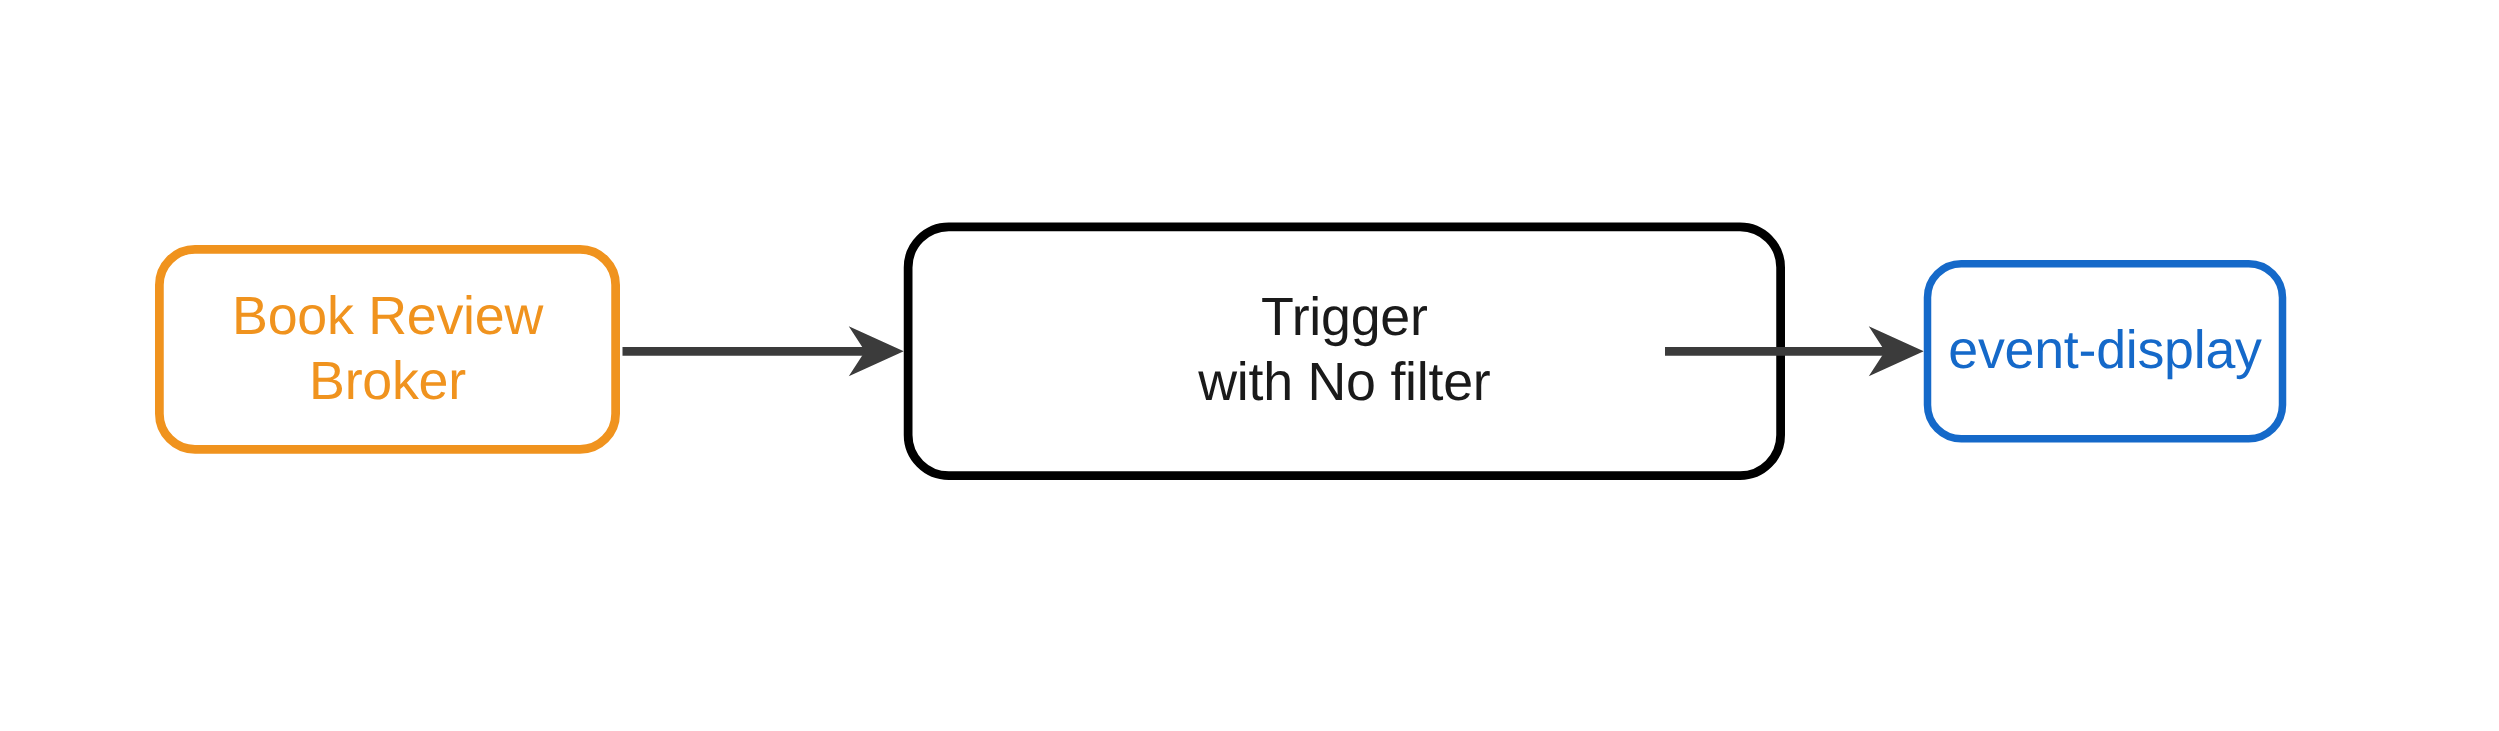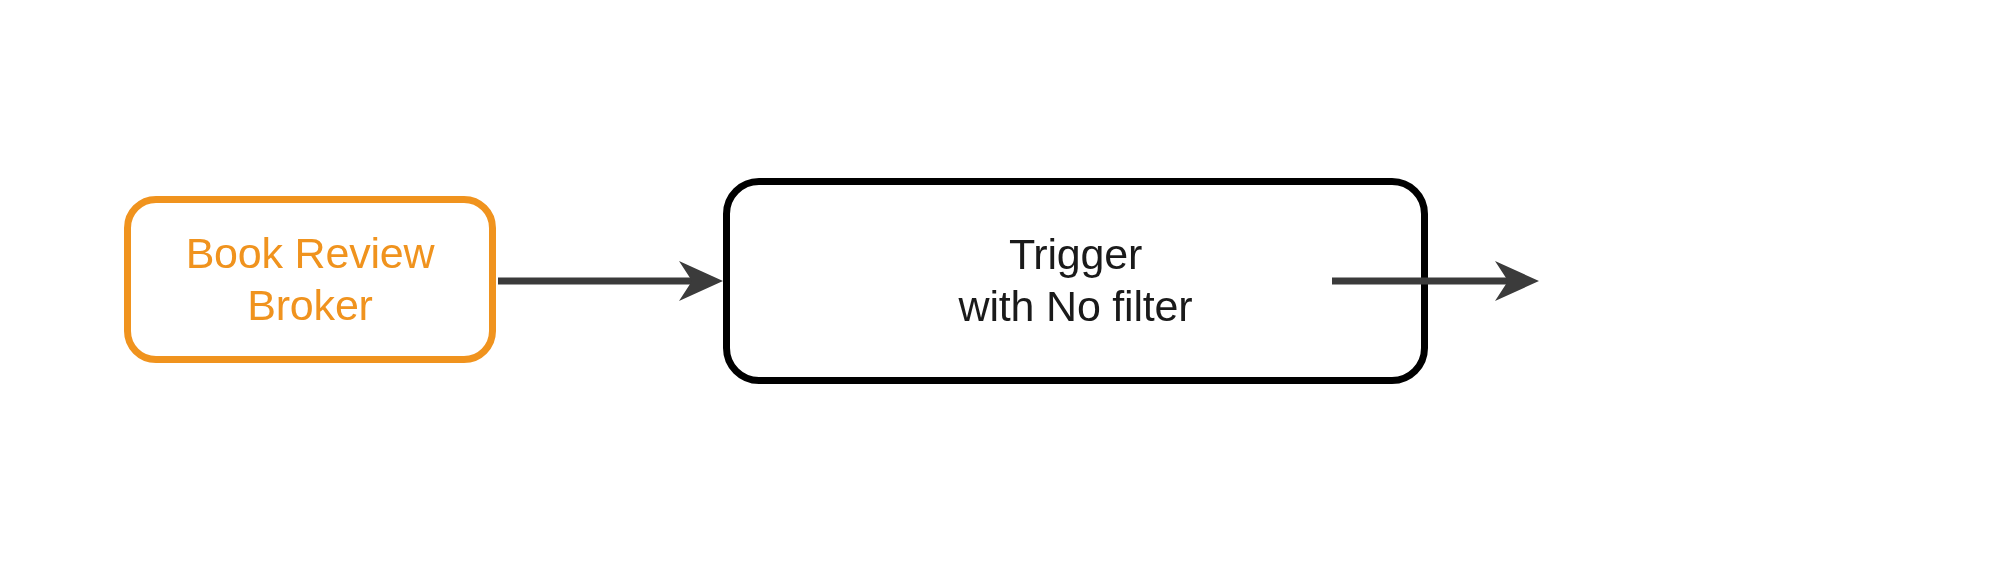--- a/index.html
+++ b/index.html
@@ -97,14 +97,17 @@
   <div class="node node-trigger">
     <span class="node-label">Trigger
 with No filter</span>
   </div>
 
   <svg class="edge edge-2" width="209" height="50" viewBox="0 0 209 50">
     <line x1="2" y1="25" x2="178" y2="25"></line>
     <polygon points="209,25 165,5 178,25 165,45"></polygon>
   </svg>
 
+  <div class="node node-event-display">
+    <span class="node-label">event-display</span>
+  </div>
 
 </div>
 
 </body></html>

